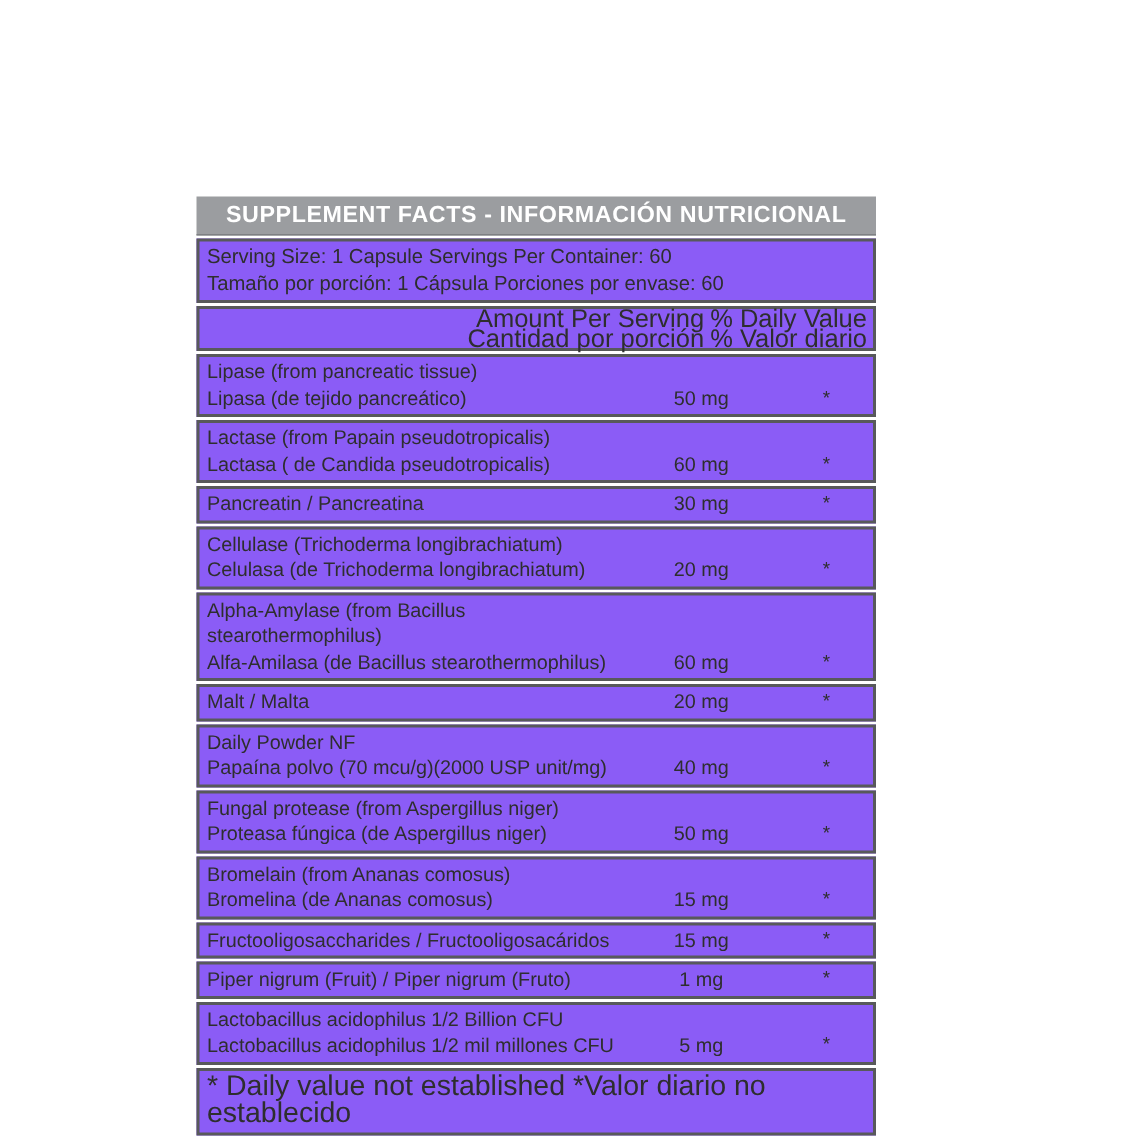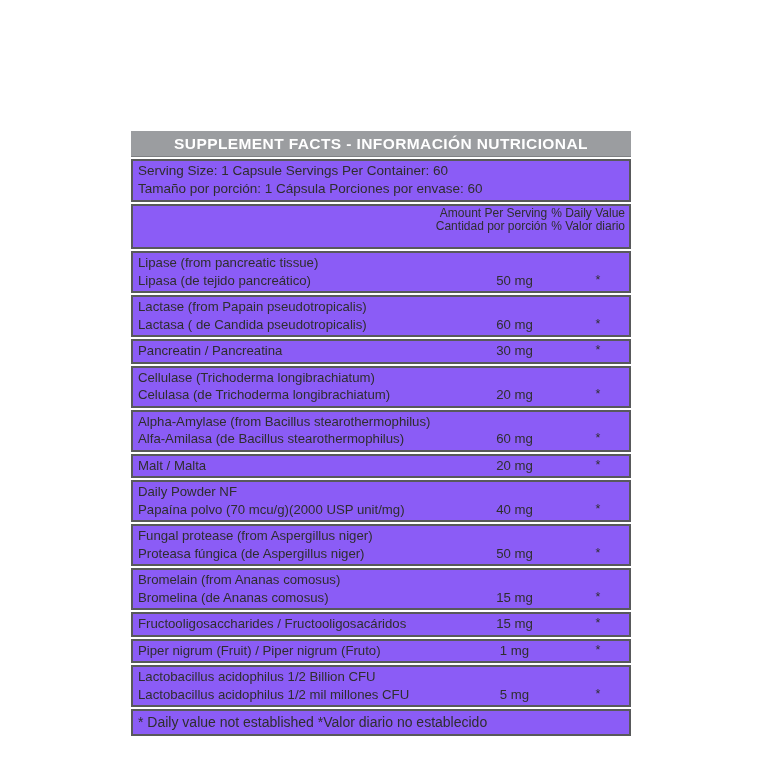--- a/index.html
+++ b/index.html
@@ -9,21 +9,21 @@
     width: 760px;
     height: 760px;
     font-family: "Liberation Sans", sans-serif;
     color: #2e2e2e;
     -webkit-font-smoothing: antialiased;
   }
   .label-wrap {
     position: absolute;
     left: 131px;
     top: 131px;
-    width: 500px;
+    width: 453px;
   }
   .title-bar {
     background: #9b9da0;
     color: #ffffff;
     font-weight: bold;
     font-size: 15.5px;
     letter-spacing: 0.4px;
     text-align: center;
     padding: 4px 0 3px 0;
     border-bottom: 1px solid #7e8083;
@@ -33,40 +33,40 @@
     background: #8b5cf6;
     margin-top: 2px;
     box-sizing: border-box;
   }
   .serving-box {
     padding: 1px 5px 2px 5px;
     font-size: 13.5px;
     line-height: 18px;
   }
   .colhead-box {
-    padding: 1px 4px 15px 4px;
-    font-size: 12px;
+    padding: 1px 4px 0 4px;
+    font-size: 17px;
     line-height: 12.5px;
     text-align: right;
     color: #2e2e2e;
   }
   .colhead-box .sep { display: inline-block; width: 4px; }
   .row {
     display: flex;
     align-items: flex-end;
     padding: 1px 0 2px 5px;
     font-size: 13.2px;
     line-height: 17.5px;
   }
   .row .name { flex: 1 1 auto; min-width: 0; }
   .row .amount { flex: 0 0 105px; text-align: center; }
   .row .dv { flex: 0 0 62px; text-align: center; font-size: 12.5px; }
   .footnote-box {
     padding: 2px 5px 3px 5px;
-    font-size: 14px;
+    font-size: 19px;
     line-height: 18px;
   }
 </style>
 </head>
 <body>
 
 <div class="label-wrap">
 
   <div class="title-bar">SUPPLEMENT FACTS - INFORMACIÓN NUTRICIONAL</div>
 

